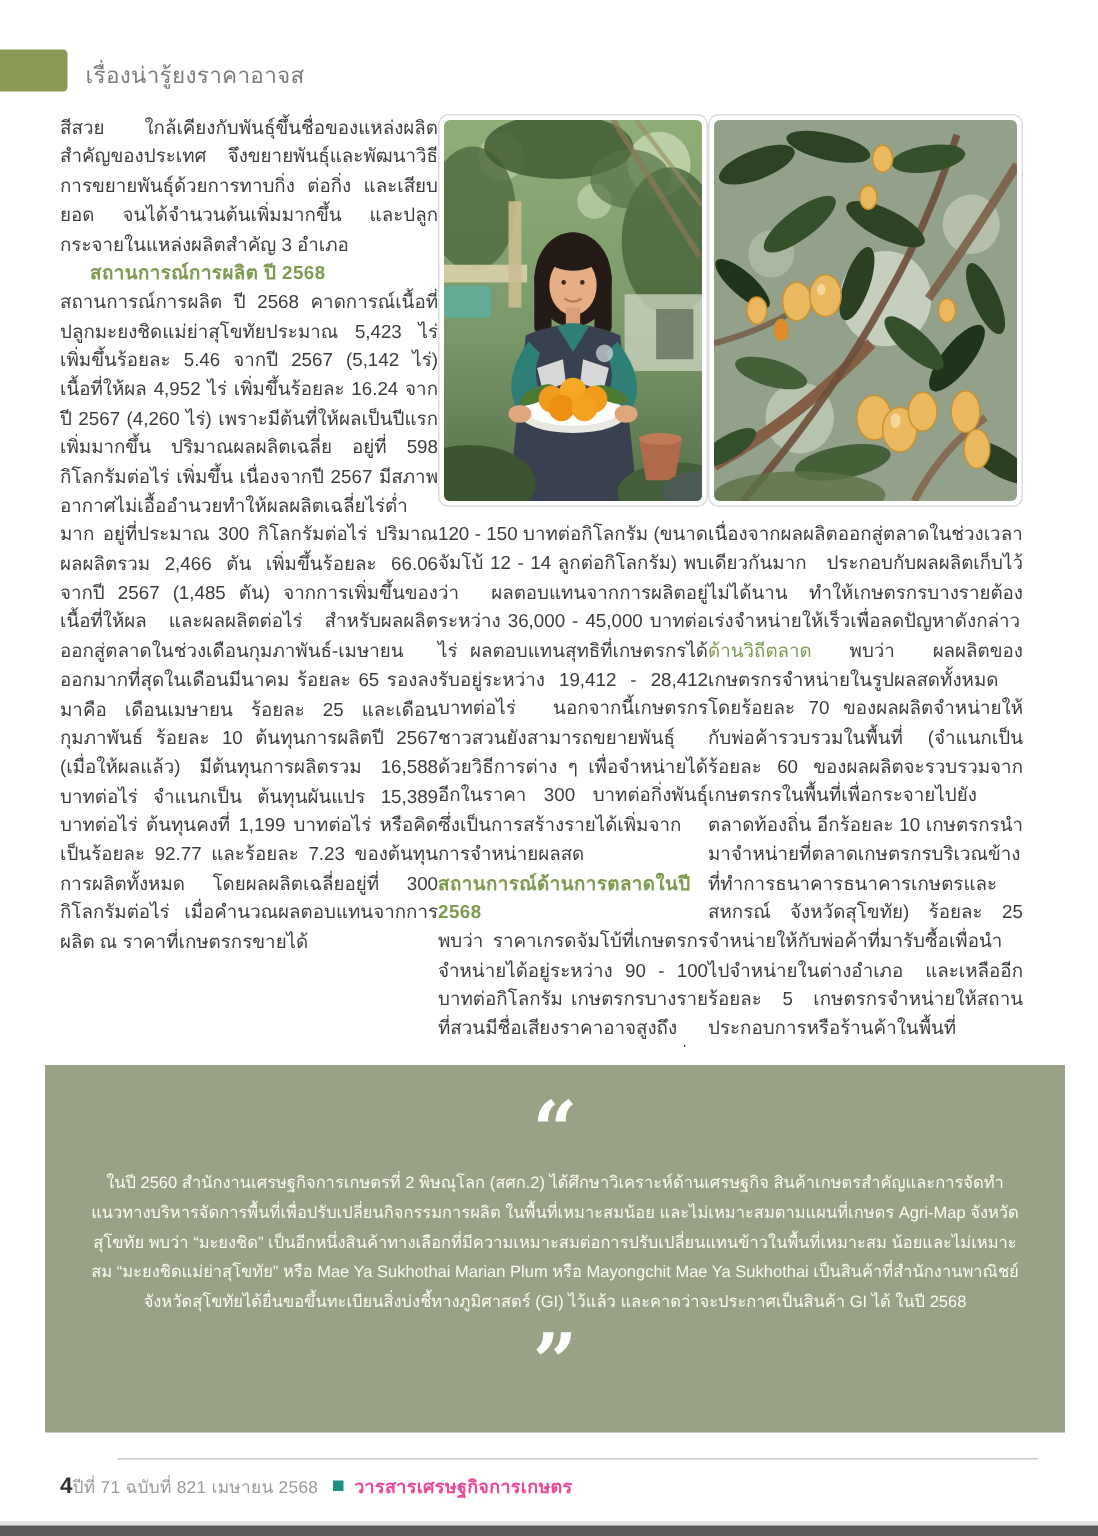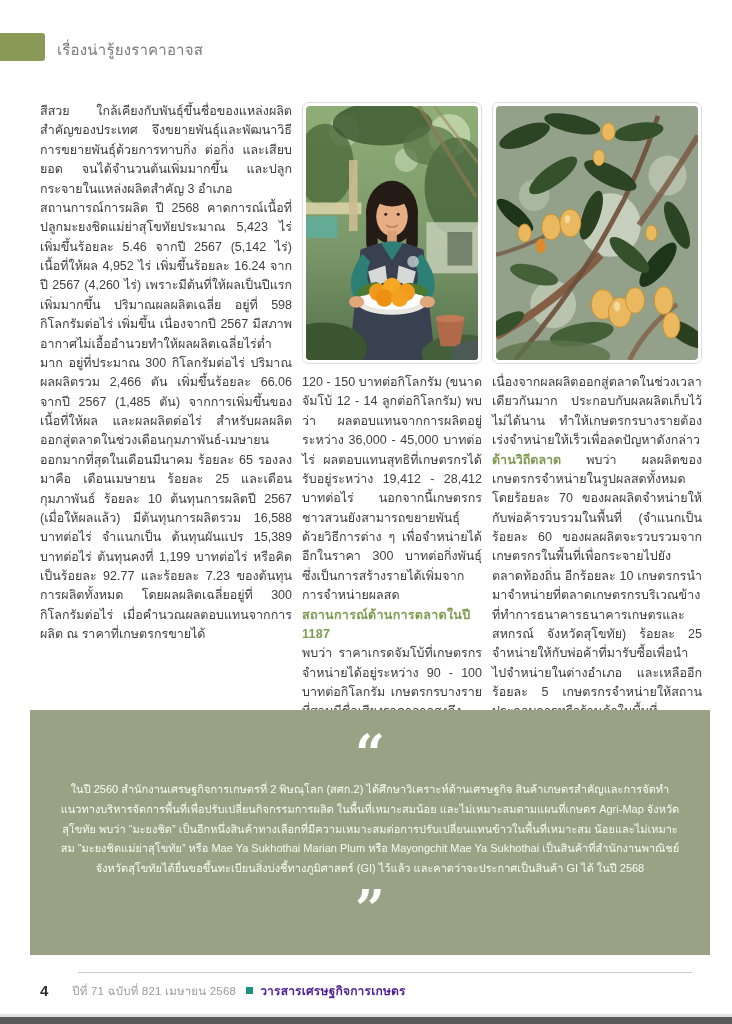--- a/index.html
+++ b/index.html
@@ -15,31 +15,31 @@
   .header-tab {
     position:absolute; left:0; top:33px; width:45px; height:28px;
     background:#8a9a56; border-radius:0 3px 3px 0;
   }
   .header-kicker {
     position:absolute; left:57px; top:38px;
     font-size:15px; color:#7c7c7c; letter-spacing:0.2px;
   }
   
   .content {
-    position:absolute; left:40px; top:102px; width:662px; height:622px;
-    display:flex; gap:10px; overflow:hidden;
+    position:absolute; left:40px; top:76px; width:662px; height:622px;
+    display:flex; gap:0; overflow:hidden;
   }
   .col { text-align:justify; font-size:12.5px; line-height:1.55; }
   .col1 { width:252px; }
   .col2 { width:180px; }
   .col3 { width:210px; }
   .col p { margin:0; }
   .green-head { color:#7e9b51; font-weight:bold; letter-spacing:0.3px; }
   .indent { text-indent:1.6em; }
-  .green-term { color:#7e9b51; font-weight:bold;margin-top:32px; }
+  .green-term { color:#7e9b51; font-weight:normal;margin-top:32px; }
   .photo {
     width:100%; height:262px; border:1px solid #ddd; border-radius:7px;
     background:#fff; padding:3px; margin-bottom:9px;
   }
   .photo svg { width:100%; height:100%; border-radius:4px; display:block; }
   
   .quote {
     position:absolute; left:30px; top:710px; width:680px; height:245px;
     background:#9aa285; color:#fbfbf3;
     display:flex; flex-direction:column; align-items:center; justify-content:center;
@@ -48,36 +48,37 @@
   .qmark { font-family:"DejaVu Serif","Liberation Serif",serif;
     font-size:52px; font-weight:bold; line-height:0.55; height:30px; color:#ffffff; }
   .qmark.open { margin-bottom:10px; }
   .qmark.close { margin-top:16px; }
   .quote-text { font-size:11px; line-height:1.8; max-width:640px; }
   
   .footer-rule { position:absolute; left:78px; top:972px; width:614px; height:1px; background:#cccccc; }
   .footer { position:absolute; left:40px; top:981px; width:652px;
     display:flex; align-items:center; }
   .page-num { font-size:15px; font-weight:bold; color:#2f2f2f; }
-  .issue { margin-left:24px; font-size:11.5px; color:#9b9b9b; letter-spacing:0.2px; }
+  .issue { font-size:11.5px; color:#9b9b9b; letter-spacing:0.2px; }
   .bullet-square { width:7px; height:7px; background:#1f9080; margin:0 7px 0 10px; }
-  .journal { font-size:12px; font-weight:bold; color:#4c1d95; letter-spacing:0.2px; }
+  .journal { font-size:12px; font-weight:bold; color:#ec4899; letter-spacing:0.2px; }
   .bottom-strip { position:absolute; left:0; top:1017px; width:732px; height:7px; background:#5a5a5a; }
   .bottom-strip-light { position:absolute; left:0; top:1014px; width:732px; height:3px; background:#e3e3e3; }
 </style>
 </head>
 <body>
 
 <div class="header-tab"></div>
 <div class="header-kicker">เรื่องน่ารู้ยงราคาอาจส</div>
 
 <div class="content">
 
   <div class="col col1">
     <p>สีสวย ใกล้เคียงกับพันธุ์ขึ้นชื่อของแหล่งผลิตสำคัญของประเทศ จึงขยายพันธุ์และพัฒนาวิธีการขยายพันธุ์ด้วยการทาบกิ่ง ต่อกิ่ง และเสียบยอด จนได้จำนวนต้นเพิ่มมากขึ้น และปลูกกระจายในแหล่งผลิตสำคัญ 3 อำเภอ</p>
+    <p class="green-head indent">สถานการณ์การผลิต ปี 2568</p>
     <p>สถานการณ์การผลิต ปี 2568 คาดการณ์เนื้อที่ปลูกมะยงชิดแม่ย่าสุโขทัยประมาณ 5,423 ไร่ เพิ่มขึ้นร้อยละ 5.46 จากปี 2567 (5,142 ไร่) เนื้อที่ให้ผล 4,952 ไร่ เพิ่มขึ้นร้อยละ 16.24 จากปี 2567 (4,260 ไร่) เพราะมีต้นที่ให้ผลเป็นปีแรกเพิ่มมากขึ้น ปริมาณผลผลิตเฉลี่ย อยู่ที่ 598 กิโลกรัมต่อไร่ เพิ่มขึ้น เนื่องจากปี 2567 มีสภาพอากาศไม่เอื้ออำนวยทำให้ผลผลิตเฉลี่ยไร่ต่ำมาก อยู่ที่ประมาณ 300 กิโลกรัมต่อไร่ ปริมาณผลผลิตรวม 2,466 ตัน เพิ่มขึ้นร้อยละ 66.06 จากปี 2567 (1,485 ตัน) จากการเพิ่มขึ้นของเนื้อที่ให้ผล และผลผลิตต่อไร่ สำหรับผลผลิตออกสู่ตลาดในช่วงเดือนกุมภาพันธ์-เมษายน ออกมากที่สุดในเดือนมีนาคม ร้อยละ 65 รองลงมาคือ เดือนเมษายน ร้อยละ 25 และเดือนกุมภาพันธ์ ร้อยละ 10 ต้นทุนการผลิตปี 2567 (เมื่อให้ผลแล้ว) มีต้นทุนการผลิตรวม 16,588 บาทต่อไร่ จำแนกเป็น ต้นทุนผันแปร 15,389 บาทต่อไร่ ต้นทุนคงที่ 1,199 บาทต่อไร่ หรือคิดเป็นร้อยละ 92.77 และร้อยละ 7.23 ของต้นทุนการผลิตทั้งหมด โดยผลผลิตเฉลี่ยอยู่ที่ 300 กิโลกรัมต่อไร่ เมื่อคำนวณผลตอบแทนจากการผลิต ณ ราคาที่เกษตรกรขายได้</p>
   </div>
 
   <div class="col col2">
     <div class="photo">
       <svg viewBox="0 0 180 258" preserveAspectRatio="none">
         <defs>
           <linearGradient id="g1" x1="0" y1="0" x2="0" y2="1">
             <stop offset="0" stop-color="#8fae77"></stop>
               <stop offset="0.55" stop-color="#7b986a"></stop>
@@ -131,21 +132,21 @@
           </g>
         </g>
         <ellipse cx="18" cy="246" rx="46" ry="26" fill="#3c5530"></ellipse>
         <ellipse cx="163" cy="252" rx="42" ry="20" fill="#44603a"></ellipse>
         <path d="M136 216 L166 216 L161 244 L141 244 Z" fill="#b06a4a"></path>
         <ellipse cx="151" cy="216" rx="15" ry="4" fill="#c07a55"></ellipse>
         <ellipse cx="178" cy="252" rx="26" ry="14" fill="#4c5a56"></ellipse>
       </svg>
     </div>
     <p>120 - 150 บาทต่อกิโลกรัม (ขนาดจัมโบ้ 12 - 14 ลูกต่อกิโลกรัม) พบว่า ผลตอบแทนจากการผลิตอยู่ระหว่าง 36,000 - 45,000 บาทต่อไร่ ผลตอบแทนสุทธิที่เกษตรกรได้รับอยู่ระหว่าง 19,412 - 28,412 บาทต่อไร่ นอกจากนี้เกษตรกรชาวสวนยังสามารถขยายพันธุ์ด้วยวิธีการต่าง ๆ เพื่อจำหน่ายได้อีกในราคา 300 บาทต่อกิ่งพันธุ์ ซึ่งเป็นการสร้างรายได้เพิ่มจากการจำหน่ายผลสด</p>
-    <p class="green-head">สถานการณ์ด้านการตลาดในปี 1187</p>
+    <p class="green-head">สถานการณ์ด้านการตลาดในปี 2568</p>
     <p>พบว่า ราคาเกรดจัมโบ้ที่เกษตรกรจำหน่ายได้อยู่ระหว่าง 90 - 100 บาทต่อกิโลกรัม เกษตรกรบางรายที่สวนมีชื่อเสียงราคาอาจสูงถึง 250 - 300 บาทต่อกิโลกรัม ซึ่งมีการจำหน่ายผ่านตลาดออนไลน์ด้วย ส่วนราคาที่มีพ่อค้ามาเหมาสวน พบว่า ไม่ดีนักอยู่ในช่วง 40 - 50 บาทต่อกิโลกรัม</p>
   </div>
 
   <div class="col col3">
     <div class="photo">
       <svg viewBox="0 0 212 256" preserveAspectRatio="none">
         <rect width="212" height="256" fill="#93a08a"></rect>
         <circle cx="120" cy="120" r="32" fill="#d3dacb" opacity="0.8"></circle>
         <circle cx="60" cy="200" r="24" fill="#c8d2bd" opacity="0.7"></circle>
         <circle cx="180" cy="70" r="20" fill="#ccd4c2" opacity="0.6"></circle>

